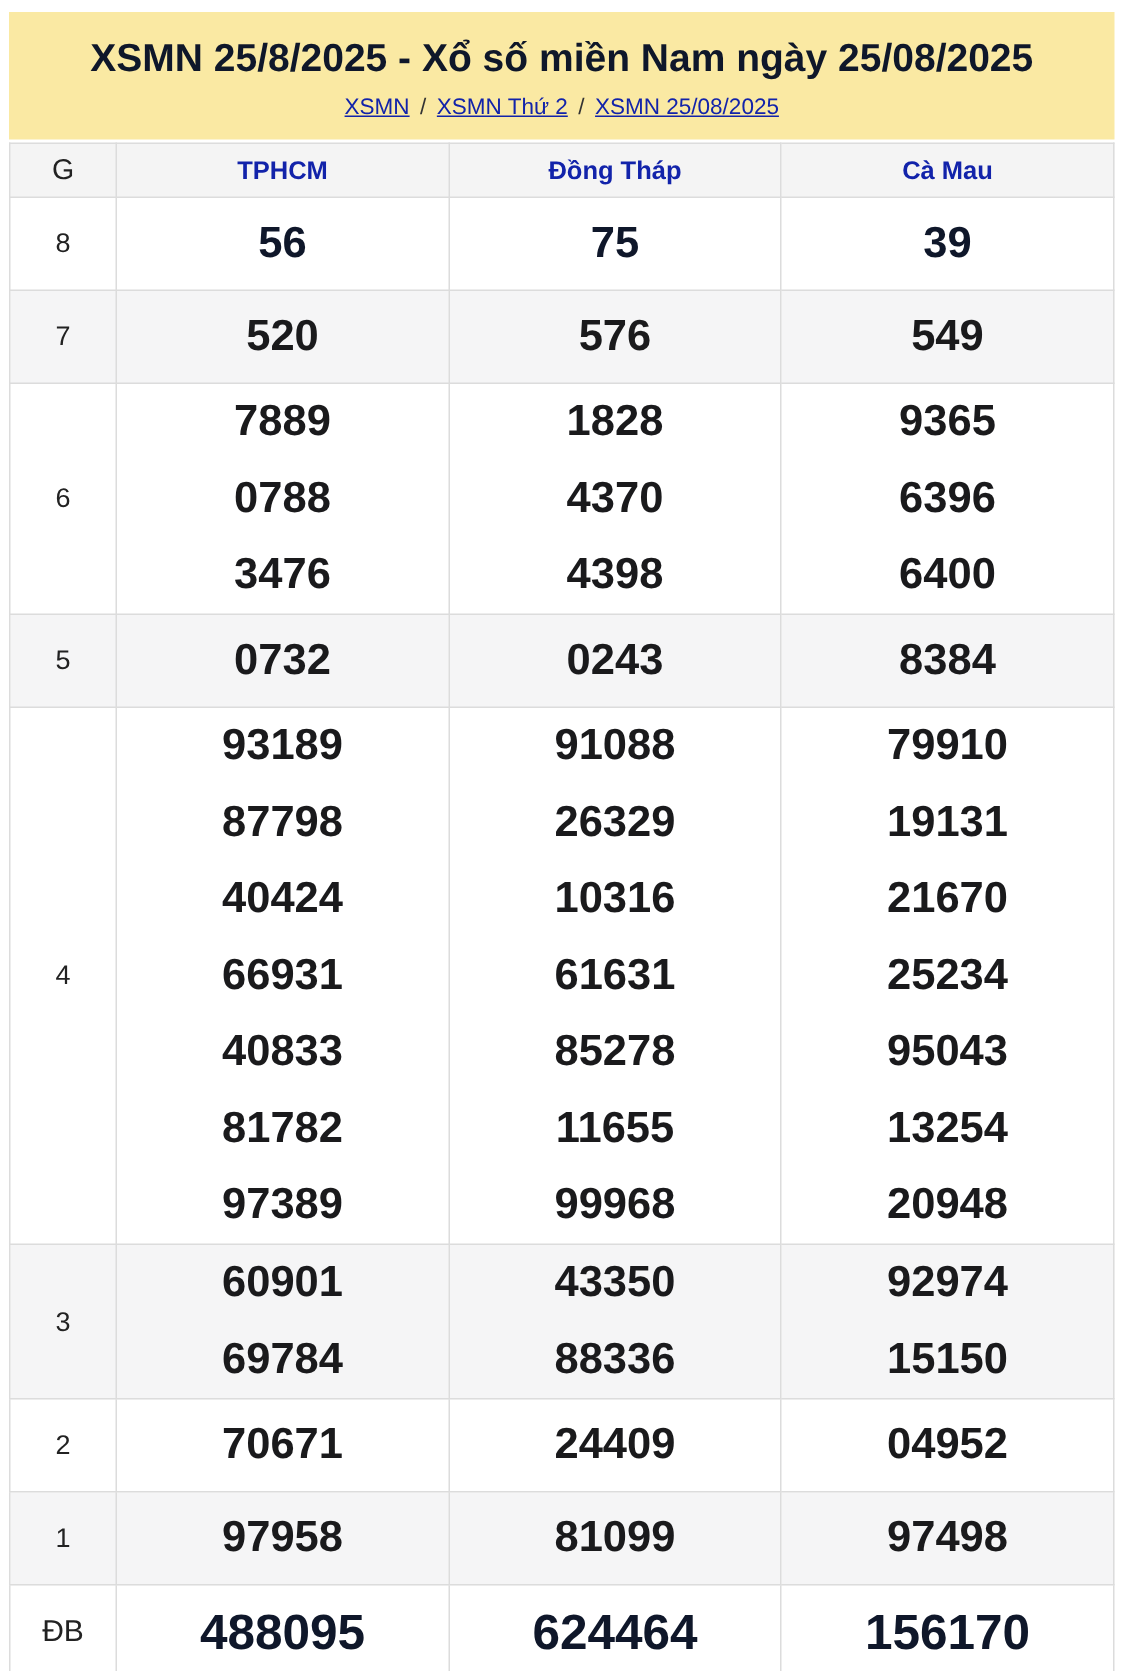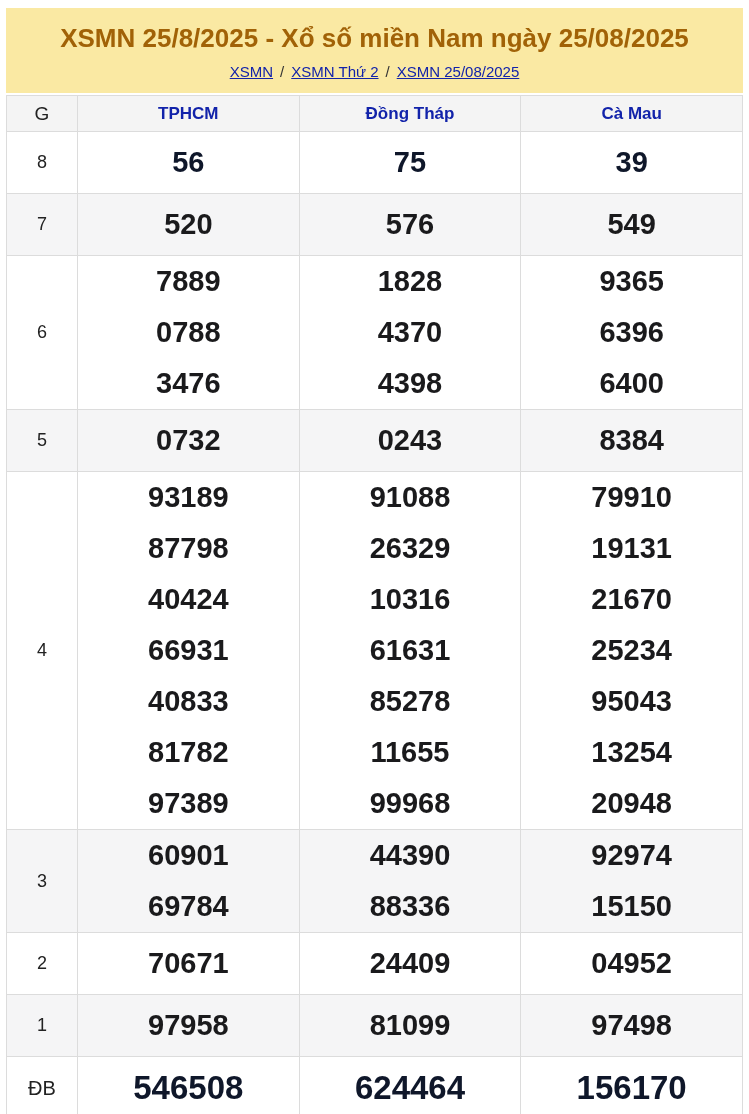--- a/index.html
+++ b/index.html
@@ -17,21 +17,21 @@
     margin: 8px 6px 2px 6px;
     background: #fae9a3;
     text-align: center;
     padding: 15px 8px 13px 8px;
   }
   .banner-title {
     margin: 0;
     font-size: 26px;
     line-height: 30px;
     font-weight: 700;
-    color: #a16207;
+    color: #0f172a;
   }
   .breadcrumb {
     margin-top: 10px;
     font-size: 15px;
     color: #444;
   }
   .breadcrumb a {
     color: #1223aa;
     text-decoration: underline;
     cursor: pointer;
@@ -196,21 +196,21 @@
             <div class="num">20948</div>
           </td>
         </tr>
         <tr class="result-row striped">
           <th class="prize-label">3</th>
           <td class="prize-cell">
             <div class="num">60901</div>
             <div class="num">69784</div>
           </td>
           <td class="prize-cell">
-            <div class="num">44390</div>
+            <div class="num">43350</div>
             <div class="num">88336</div>
           </td>
           <td class="prize-cell">
             <div class="num">92974</div>
             <div class="num">15150</div>
           </td>
         </tr>
         <tr class="result-row single">
           <th class="prize-label">2</th>
           <td class="prize-cell">
@@ -231,21 +231,21 @@
           <td class="prize-cell">
             <div class="num">81099</div>
           </td>
           <td class="prize-cell">
             <div class="num">97498</div>
           </td>
         </tr>
         <tr class="result-row highlight db single">
           <th class="prize-label">ĐB</th>
           <td class="prize-cell">
-            <div class="num">546508</div>
+            <div class="num">488095</div>
           </td>
           <td class="prize-cell">
             <div class="num">624464</div>
           </td>
           <td class="prize-cell">
             <div class="num">156170</div>
           </td>
         </tr>
       </tbody>
   </table>

